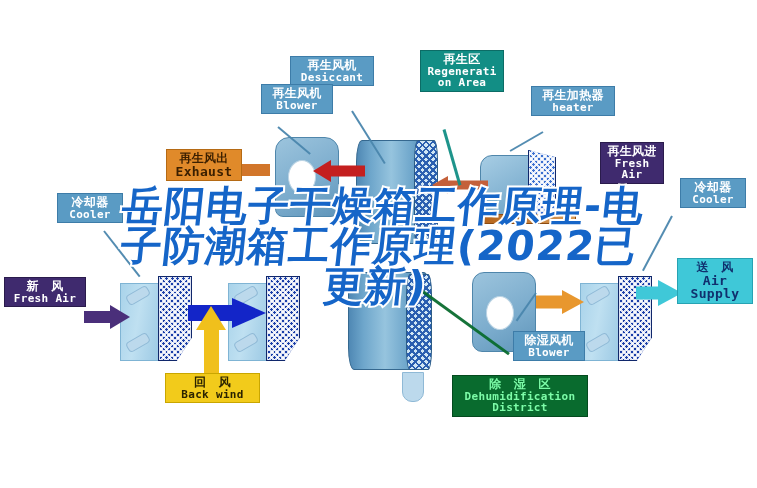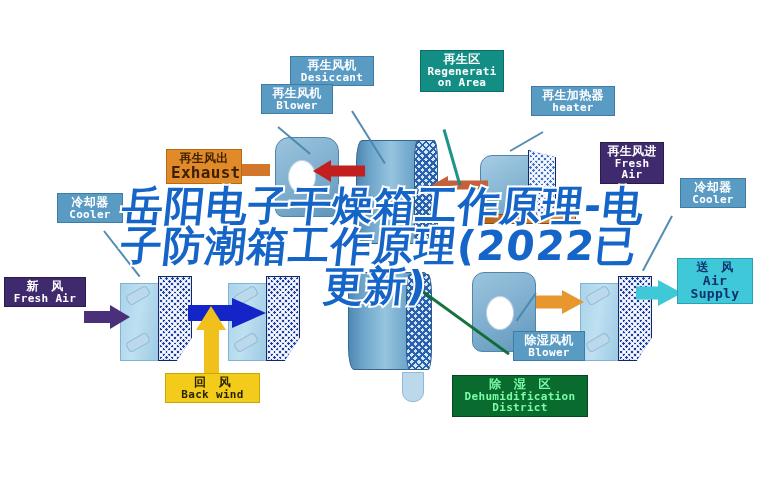--- a/index.html
+++ b/index.html
@@ -189,21 +189,21 @@
     <span class="en" style="font-size:11px;">Fresh Air</span>
   </div>
 
   <div class="label lbl-blue" style="left:680px;top:178px;width:66px;font-size:12px;">
     <span class="cn">冷却器</span>
     <span class="en" style="font-size:11px;">Cooler</span>
   </div>
 
   <div class="label lbl-orange" style="left:166px;top:149px;width:76px;font-size:12px;">
     <span class="cn">再生风出</span>
-    <span class="en" style="font-size:16px;">Exhaust</span>
+    <span class="en" style="font-size:13px;">Exhaust</span>
   </div>
 
   <div class="label lbl-blue" style="left:57px;top:193px;width:66px;font-size:12px;">
     <span class="cn">冷却器</span>
     <span class="en" style="font-size:11px;">Cooler</span>
   </div>
 
   <div class="label lbl-purple" style="left:4px;top:277px;width:82px;font-size:12px;">
     <span class="cn">新　风</span>
     <span class="en" style="font-size:11px;">Fresh Air</span>

